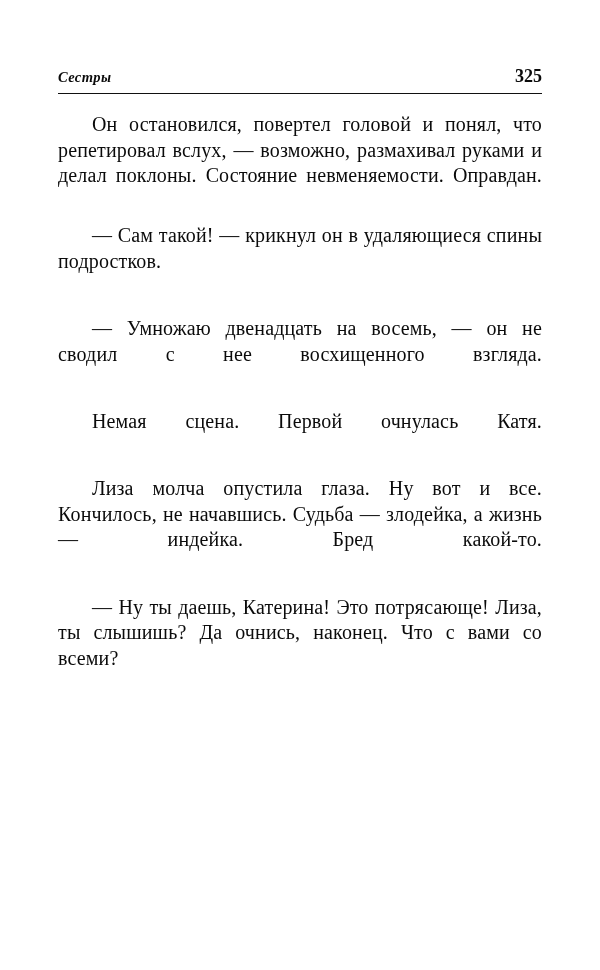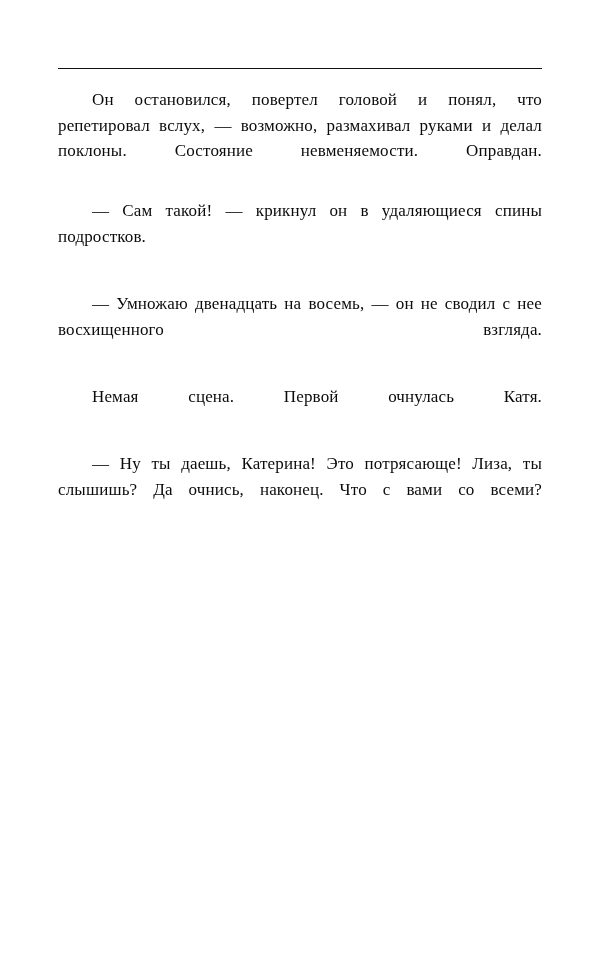--- a/index.html
+++ b/index.html
@@ -41,45 +41,50 @@
   }
   .rule {
     border: 0;
     border-top: 1.6px solid #111;
     margin: 2px 0 18px 0;
   }
   .body-text p {
     margin: 16px 0 1px 0;
     text-indent: 34px;
     text-align: justify;
-    font-size: 17px;
+    font-size: 20px;
     line-height: 25.6px;
     letter-spacing: 0.15px;
     word-spacing: 0.5px;
   }
   .body-text p.gap {
     margin-top: 9px;
   }
   
   .body-text p::after {
     content: "";
     display: inline-block;
     width: 100%;
   }
 </style>
 </head>
 <body>
 
 <div class="page">
 
+  <div class="header">
+    <div class="running-title">Сестры</div>
+    <div class="folio">325</div>
+  </div>
 
   <hr class="rule">
 
   <div class="body-text">
     <p>Он остановился, повертел головой и понял, что репетировал вслух, — возможно, размахивал руками и делал поклоны. Состояние невменяемости. Оправдан.</p>
     <p class="gap">— Сам такой! — крикнул он в удаляющиеся спины подростков.</p>
     <p>— Умножаю двенадцать на восемь, — он не сводил с нее восхищенного взгляда.</p>
     <p>Немая сцена. Первой очнулась Катя.</p>
+    <p>Лиза молча опустила глаза. Ну вот и все. Кончилось, не начавшись. Судьба — злодейка, а жизнь — индейка. Бред какой-то.</p>
     <p>— Ну ты даешь, Катерина! Это потрясающе! Лиза, ты слышишь? Да очнись, наконец. Что с вами со всеми?</p>
 
   </div>
 
 </div>
 
 </body></html>

